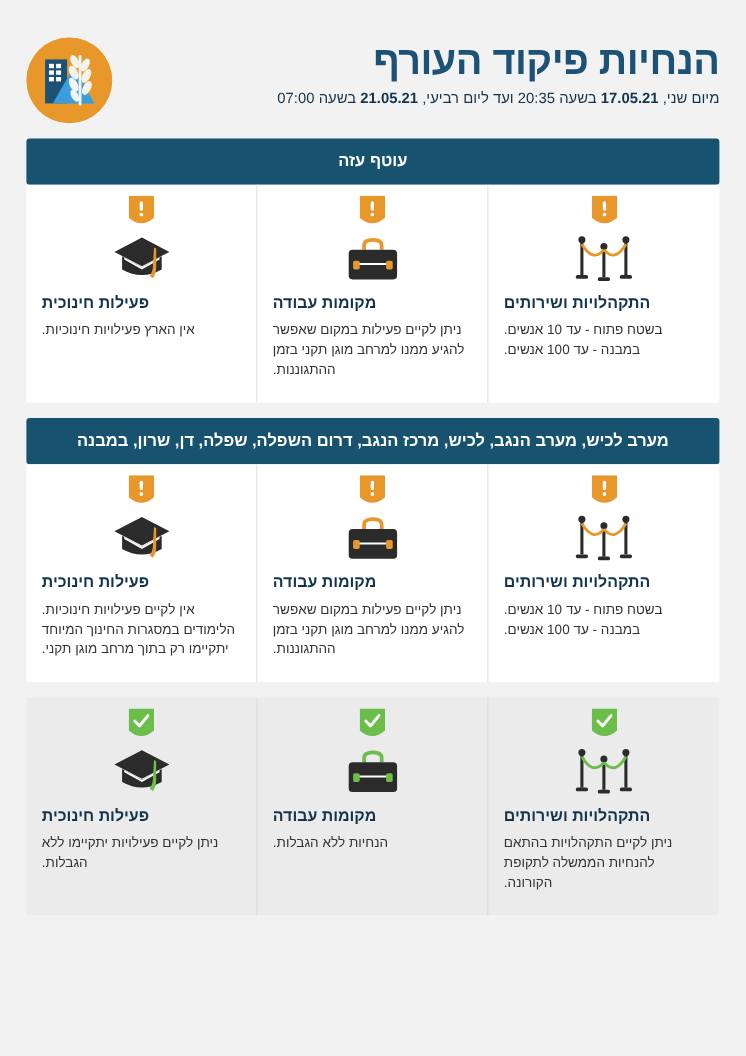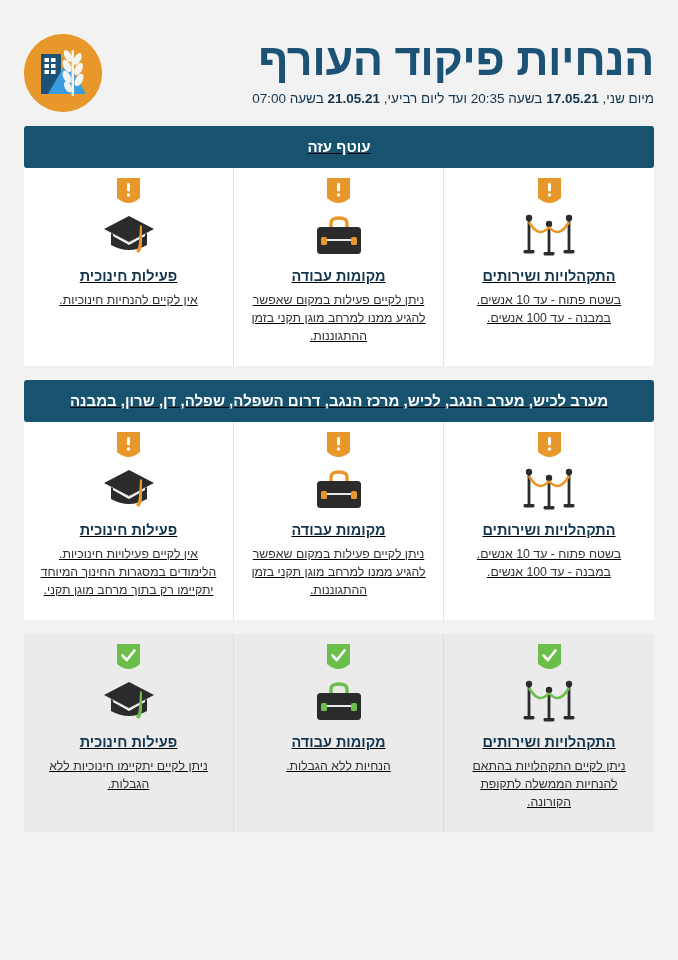--- a/index.html
+++ b/index.html
@@ -26,21 +26,21 @@
   .header {
     padding: 34px 24px 6px 24px;
     display: flex;
     align-items: flex-start;
     justify-content: space-between;
     gap: 14px;
   }
   .header-text { flex: 1; text-align: right; padding-top: 2px; }
 
   .main-title {
-    font-size: 45px;
+    font-size: 36px;
     font-weight: bold;
     color: #1b5276;
     letter-spacing: -0.5px;
     line-height: 1.05;
     white-space: nowrap;
   }
   .subtitle {
     margin-top: 7px;
     font-size: 13.5px;
     color: #12344d;
@@ -54,21 +54,21 @@
     width: 78px; height: 78px;
     border-radius: 50%;
     background: #e8982a;
     flex: 0 0 78px;
     position: relative;
     overflow: hidden;
   }
   .logo svg { display: block; }
 
   
-  .sections { padding: 8px 24px 0 24px; flex: 1; text-decoration: underline; }
+  .sections { padding: 8px 24px 0 24px; flex: 1; }
 
   .section { margin-bottom: 14px; }
 
   .section-header {
     background: #17526f;
     color: #ffffff;
     text-align: center;
     font-size: 15px;
     font-weight: bold;
     padding: 12px 10px;
@@ -79,21 +79,21 @@
   .cards {
     display: flex;
     background: #ffffff;
     border-radius: 2px;
   }
   .cards.shaded { background: #ebebeb; }
 
   .card {
     flex: 1 1 33.333%;
     padding: 10px 14px 20px 14px;
-    text-align: center;
+    text-align: left;
     position: relative;
     min-height: 168px;
   }
   .card + .card { border-right: 1px solid #e2e2e2; }
   .cards.shaded .card + .card { border-right: 1px solid #dcdcdc; }
 
   .badge { height: 30px; display: flex; justify-content: center; align-items: flex-start; }
   .badge svg { display: block; }
 
   .card-icon { height: 52px; display: flex; justify-content: center; align-items: center; margin-top: 2px; }
@@ -236,21 +236,21 @@
           </div>
           <div class="card-icon">
             <svg width="54" height="46" viewBox="0 0 54 46">
               <path d="M27 3 L52 16 L27 29 L2 16 Z" fill="#2b2b2b"></path>
               <path d="M9 20 V32 Q27 42 45 32 V20 L27 30 Z" fill="#2b2b2b"></path>
               <path d="M11 21 L27 30 L43 21 L43 23 L27 32 L11 23 Z" fill="#ffffff"></path>
               <path d="M38 12 L40 13 L40 30 Q40 36 37 40 L34 38 Q37 34 37 29 Z" fill="#e8982a"></path>
             </svg>
           </div>
           <div class="card-title">פעילות חינוכית</div>
-          <div class="card-text">אין לקיים להנחיות חינוכיות.</div>
+          <div class="card-text">אין הארץ פעילויות חינוכיות.</div>
         </div>
 
       </div>
     </div>
 
     <div class="section">
       <div class="section-header">מערב לכיש, מערב הנגב, לכיש, מרכז הנגב, דרום השפלה, שפלה, דן, שרון, במבנה</div>
       <div class="cards">
 
         <div class="card">
@@ -387,21 +387,21 @@
           </div>
           <div class="card-icon">
             <svg width="54" height="46" viewBox="0 0 54 46">
               <path d="M27 3 L52 16 L27 29 L2 16 Z" fill="#2b2b2b"></path>
               <path d="M9 20 V32 Q27 42 45 32 V20 L27 30 Z" fill="#2b2b2b"></path>
               <path d="M11 21 L27 30 L43 21 L43 23 L27 32 L11 23 Z" fill="#ffffff"></path>
               <path d="M38 12 L40 13 L40 30 Q40 36 37 40 L34 38 Q37 34 37 29 Z" fill="#6cbe4b"></path>
             </svg>
           </div>
           <div class="card-title">פעילות חינוכית</div>
-          <div class="card-text">ניתן לקיים יתקיימו חינוכיות ללא הגבלות.</div>
+          <div class="card-text">ניתן לקיים פעילויות יתקיימו ללא הגבלות.</div>
         </div>
 
       </div>
     </div>
 
   </div>
 
   <div class="footer-strip"></div>
 
 </div>

